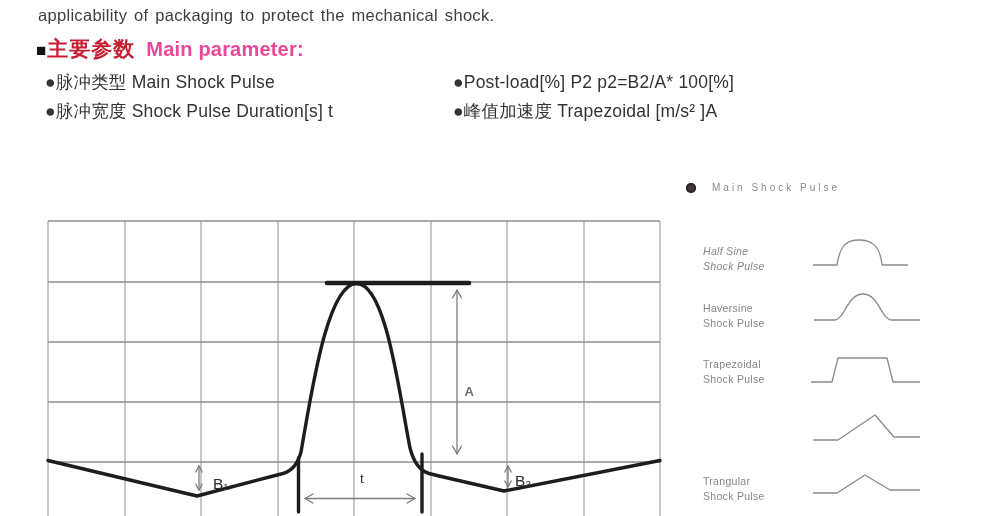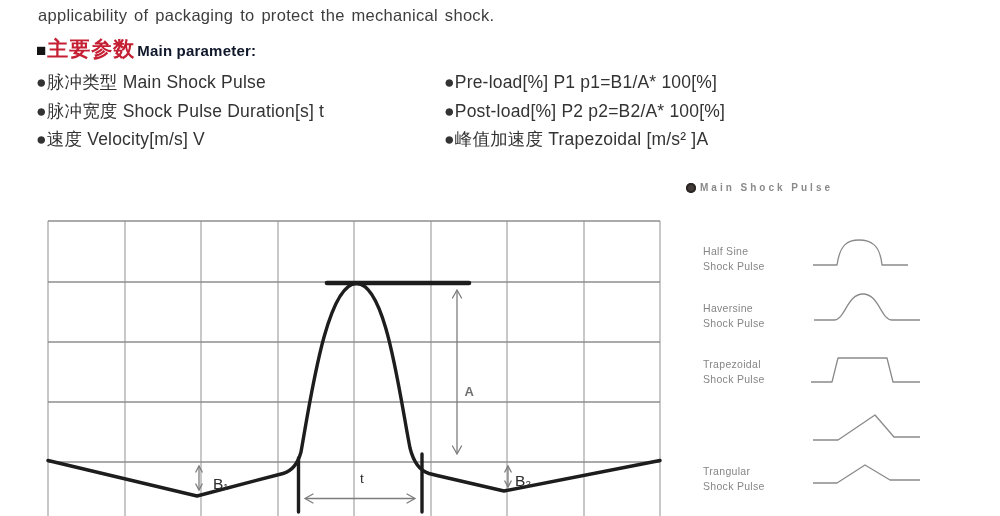--- a/index.html
+++ b/index.html
@@ -11,68 +11,66 @@
   .abs { position:absolute; }
 
   .intro {
     left:38px; top:6px; font-size:16.5px; letter-spacing:0.3px; word-spacing:2px;
     color:#3e3e3e;
     text-align:right;
   }
   .heading { left:36px; top:35px; display:flex; align-items:baseline; }
   .heading .sq { font-size:17px; color:#141414; margin-right:1px; }
   .heading .cn { font-size:21px; font-weight:bold; color:#c51f33; letter-spacing:1px; }
-  .heading .en { font-size:15px; font-weight:bold; color:#0f172a; margin-left:2px; letter-spacing:0.2px; }
+  .heading .en { font-size:20px; font-weight:bold; color:#ec4899; margin-left:11px; letter-spacing:0.2px; }
 
   .params { top:68px; font-size:17.5px; color:#333333; letter-spacing:0.2px; }
-  .params .param { line-height:28.5px; white-space:nowrap; }
+  .params .param { line-height:28.5px; white-space:nowrap;margin-left:9px; }
   .col-left  { left:36px; }
   .col-right { left:444px; }
 
   .diagram-svg { left:0; top:0; }
 
   .legend-header { left:686px; top:182px; display:flex; align-items:center; }
   .legend-header .dot {
     width:10px; height:10px; border-radius:50%;
     background:#423a37; box-shadow:inset 0 0 0 2px #2c2624;
   }
   .legend-header .ltitle {
-    margin-left:4px; font-size:10px; font-weight:bold; letter-spacing:3px;
+    margin-left:16px; font-size:10px; font-weight:normal; letter-spacing:3px;
     color:#8a8a8a;
   }
 
   .lrow { left:0; width:1000px; height:40px; }
   .lrow .llabel {
     position:absolute; left:703px; top:0; font-size:10.5px; line-height:15px;
     color:#868686; letter-spacing:0.3px; white-space:nowrap;
   }
   .lrow .licon { position:absolute; left:806px; }
-  .r1 { top:244px; } .r2 { top:301px; } .r3 { top:357px;padding-left:39px; } .r4 { top:414px; } .r5 { top:464px; }
+  .r1 { top:244px;font-style:italic; } .r2 { top:301px; } .r3 { top:357px;padding-left:39px; } .r4 { top:414px; } .r5 { top:474px; }
 
   svg text { font-family:"Liberation Sans","DejaVu Sans",sans-serif; }
 </style>
 </head>
 <body>
 
 <div class="abs intro">applicability of packaging to protect the mechanical shock.</div>
 
 <div class="abs heading">
   <span class="sq">■</span>
   <span class="cn">主要参数</span>
   <span class="en">Main parameter:</span>
 </div>
 
 <div class="abs params col-left">
   <div class="param">●脉冲类型 Main Shock Pulse</div>
   <div class="param">●脉冲宽度 Shock Pulse Duration[s] t</div>
-  <div class="param">●速度 Velocity[m/s] V</div>
 </div>
 
 <div class="abs params col-right">
-  <div class="param">●Pre-load[%] P1 p1=B1/A* 100[%]</div>
   <div class="param">●Post-load[%] P2 p2=B2/A* 100[%]</div>
   <div class="param">●峰值加速度 Trapezoidal [m/s² ]A</div>
 </div>
 
 <svg class="abs diagram-svg" width="680" height="516" viewBox="0 0 680 516">
 
   <g stroke="#9b9b9b" stroke-width="1.1">
     <line x1="48" y1="221" x2="48" y2="516"></line>
     <line x1="125" y1="221" x2="125" y2="516"></line>
     <line x1="201" y1="221" x2="201" y2="516"></line>

